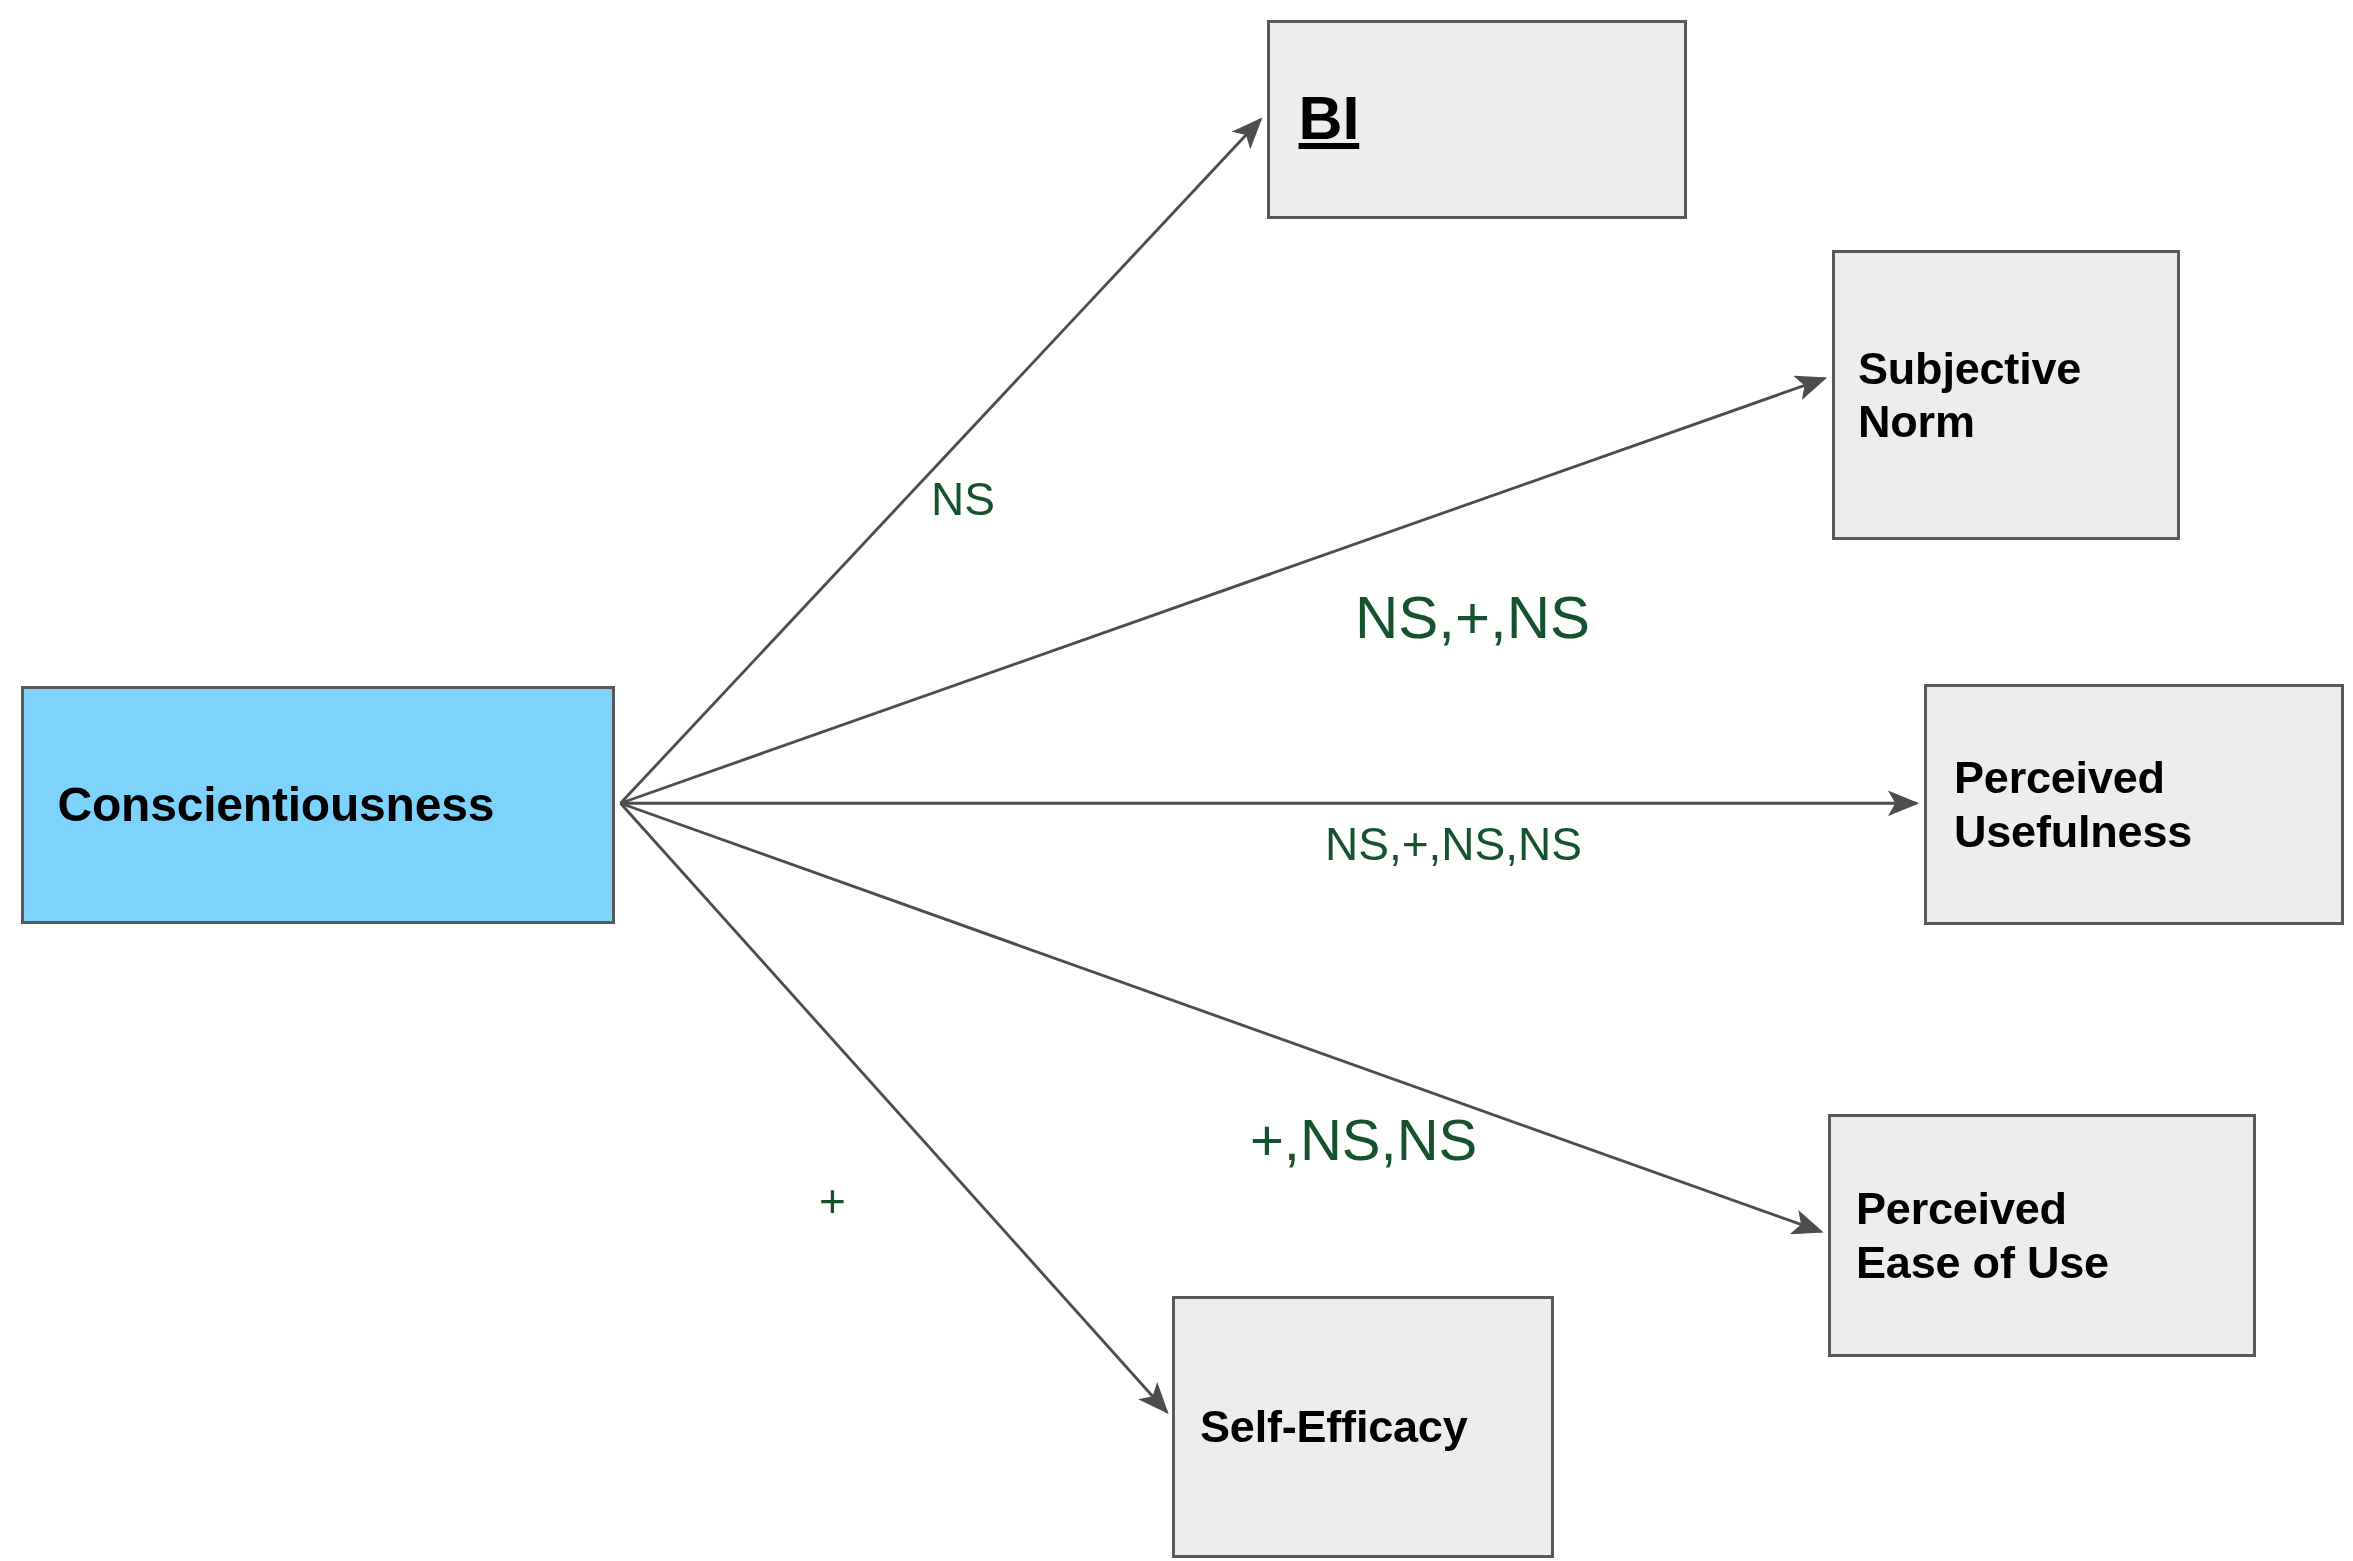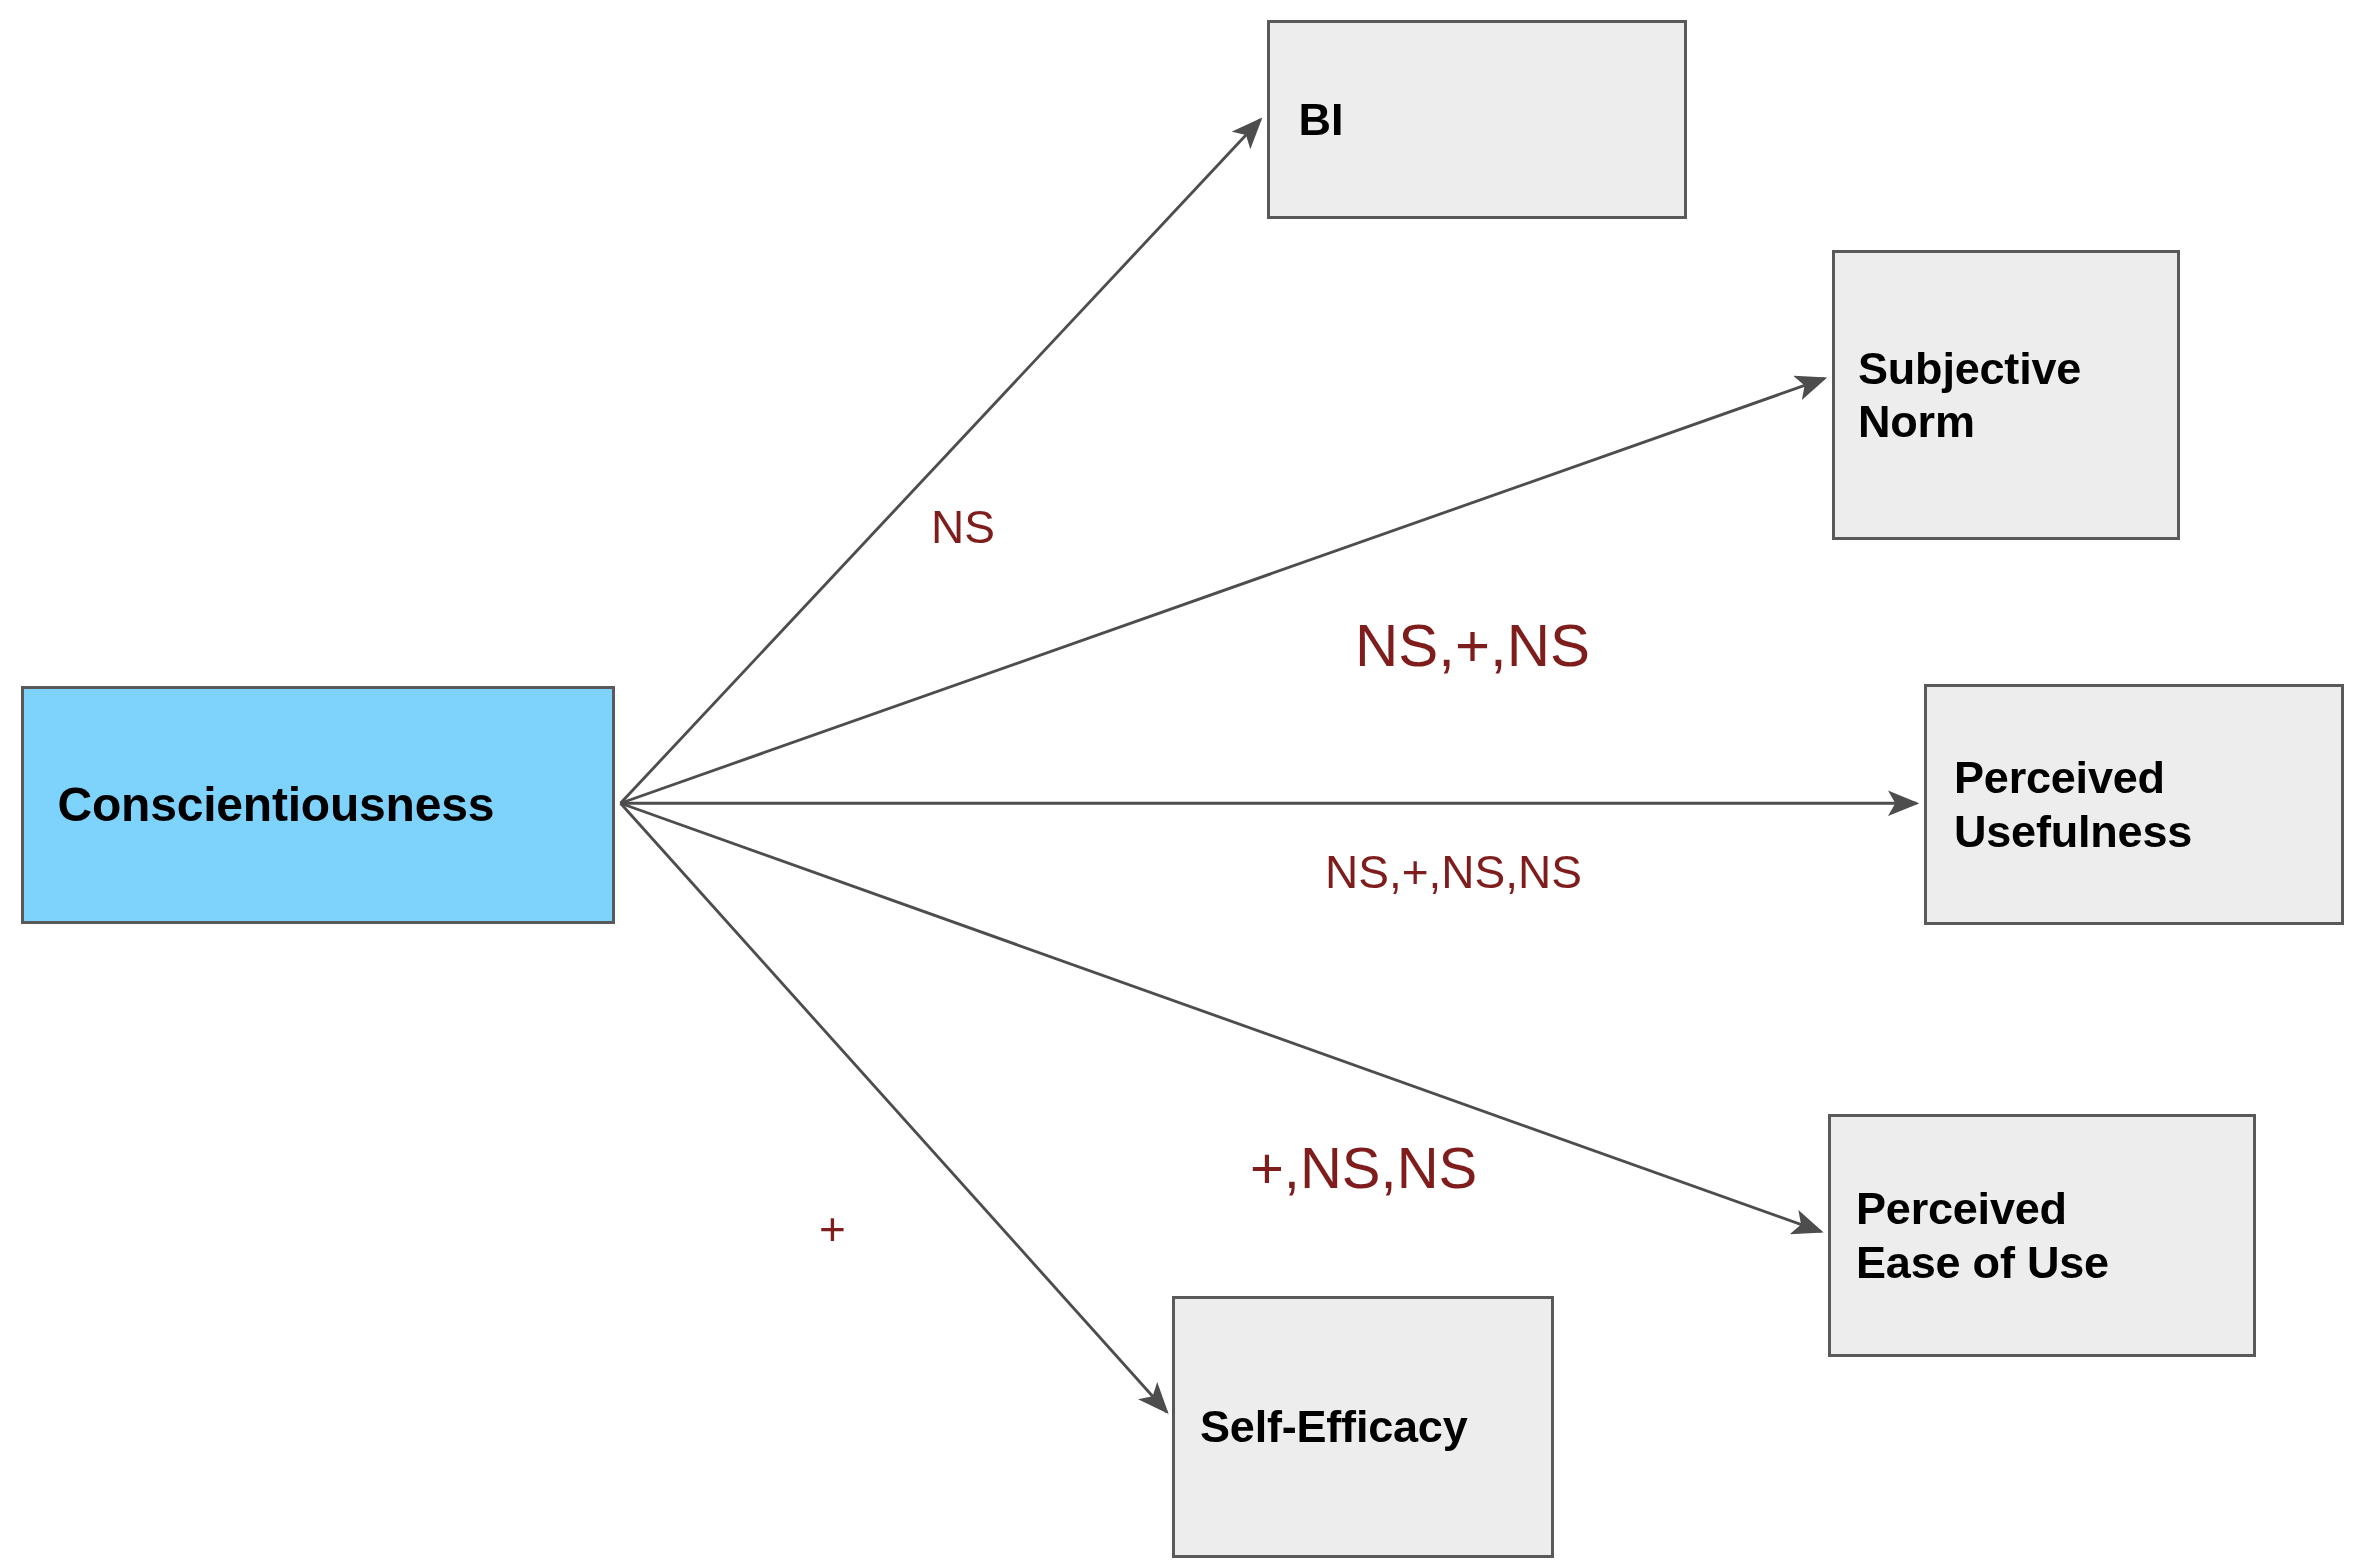--- a/index.html
+++ b/index.html
@@ -33,25 +33,24 @@
   }
   .node-label {
     font-weight: bold;
     color: #000000;
     line-height: 1.18;
     white-space: pre-line;
     letter-spacing: -0.2px;
   }
   .edge-label {
     position: absolute;
-    color: #7f1d1d;
+    color: #14532d;
     font-weight: normal;
     white-space: nowrap;
     line-height: 1;
-    margin-top: 28px;
   }
 </style>
 </head>
 <body>
 
 <div id="canvas" style="background: rgb(255, 255, 255);">
 
   <svg id="edges" viewBox="0 0 2637 1749" xmlns="http://www.w3.org/2000/svg">
     <defs>
       <marker id="arrowhead" markerWidth="11" markerHeight="9" refX="10" refY="4.5" orient="auto" markerUnits="strokeWidth">
@@ -65,21 +64,21 @@
         <line x1="695" y1="900" x2="2040" y2="1380" stroke="#4d4d4d" stroke-width="3.2" marker-end="url(#arrowhead)"></line>
         <line x1="695" y1="900" x2="1307" y2="1582" stroke="#4d4d4d" stroke-width="3.2" marker-end="url(#arrowhead)"></line>
       </g>
   </svg>
 
   <div id="nodes-layer">
       <div class="node" style="left: 20.5px; top: 686px; width: 594px; height: 238px; background: #7dd3fc; border-color: rgb(89, 89, 89); padding-left: 34px;">
         <div class="node-label" style="font-size: 48px;">Conscientiousness</div>
       </div>
       <div class="node" style="left: 1267px; top: 19.6px; width: 420px; height: 199px; background: rgb(237, 237, 237); border-color: rgb(89, 89, 89); padding-left: 28.6px;">
-        <div class="node-label" style="font-size: 45px;">BI</div>
+        <div class="node-label" style="font-size: 61px; text-decoration: underline;">BI</div>
       </div>
       <div class="node" style="left: 1832px; top: 250px; width: 348px; height: 290px; background: rgb(237, 237, 237); border-color: rgb(89, 89, 89); padding-left: 23px;">
         <div class="node-label" style="font-size: 45px;">Subjective
 Norm</div>
       </div>
       <div class="node" style="left: 1924px; top: 684px; width: 420px; height: 241px; background: rgb(237, 237, 237); border-color: rgb(89, 89, 89); padding-left: 27px;">
         <div class="node-label" style="font-size: 45px;">Perceived
 Usefulness</div>
       </div>
       <div class="node" style="left: 1828px; top: 1114px; width: 428px; height: 243px; background: rgb(237, 237, 237); border-color: rgb(89, 89, 89); padding-left: 25px;">

